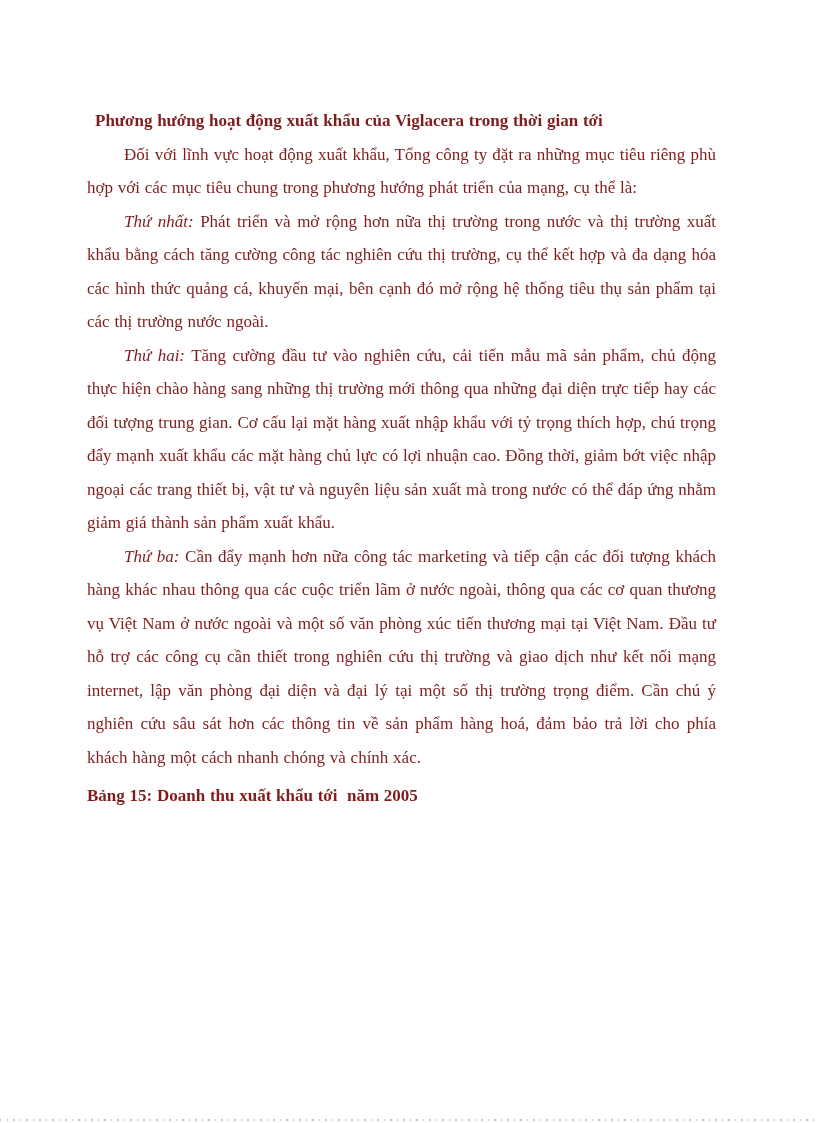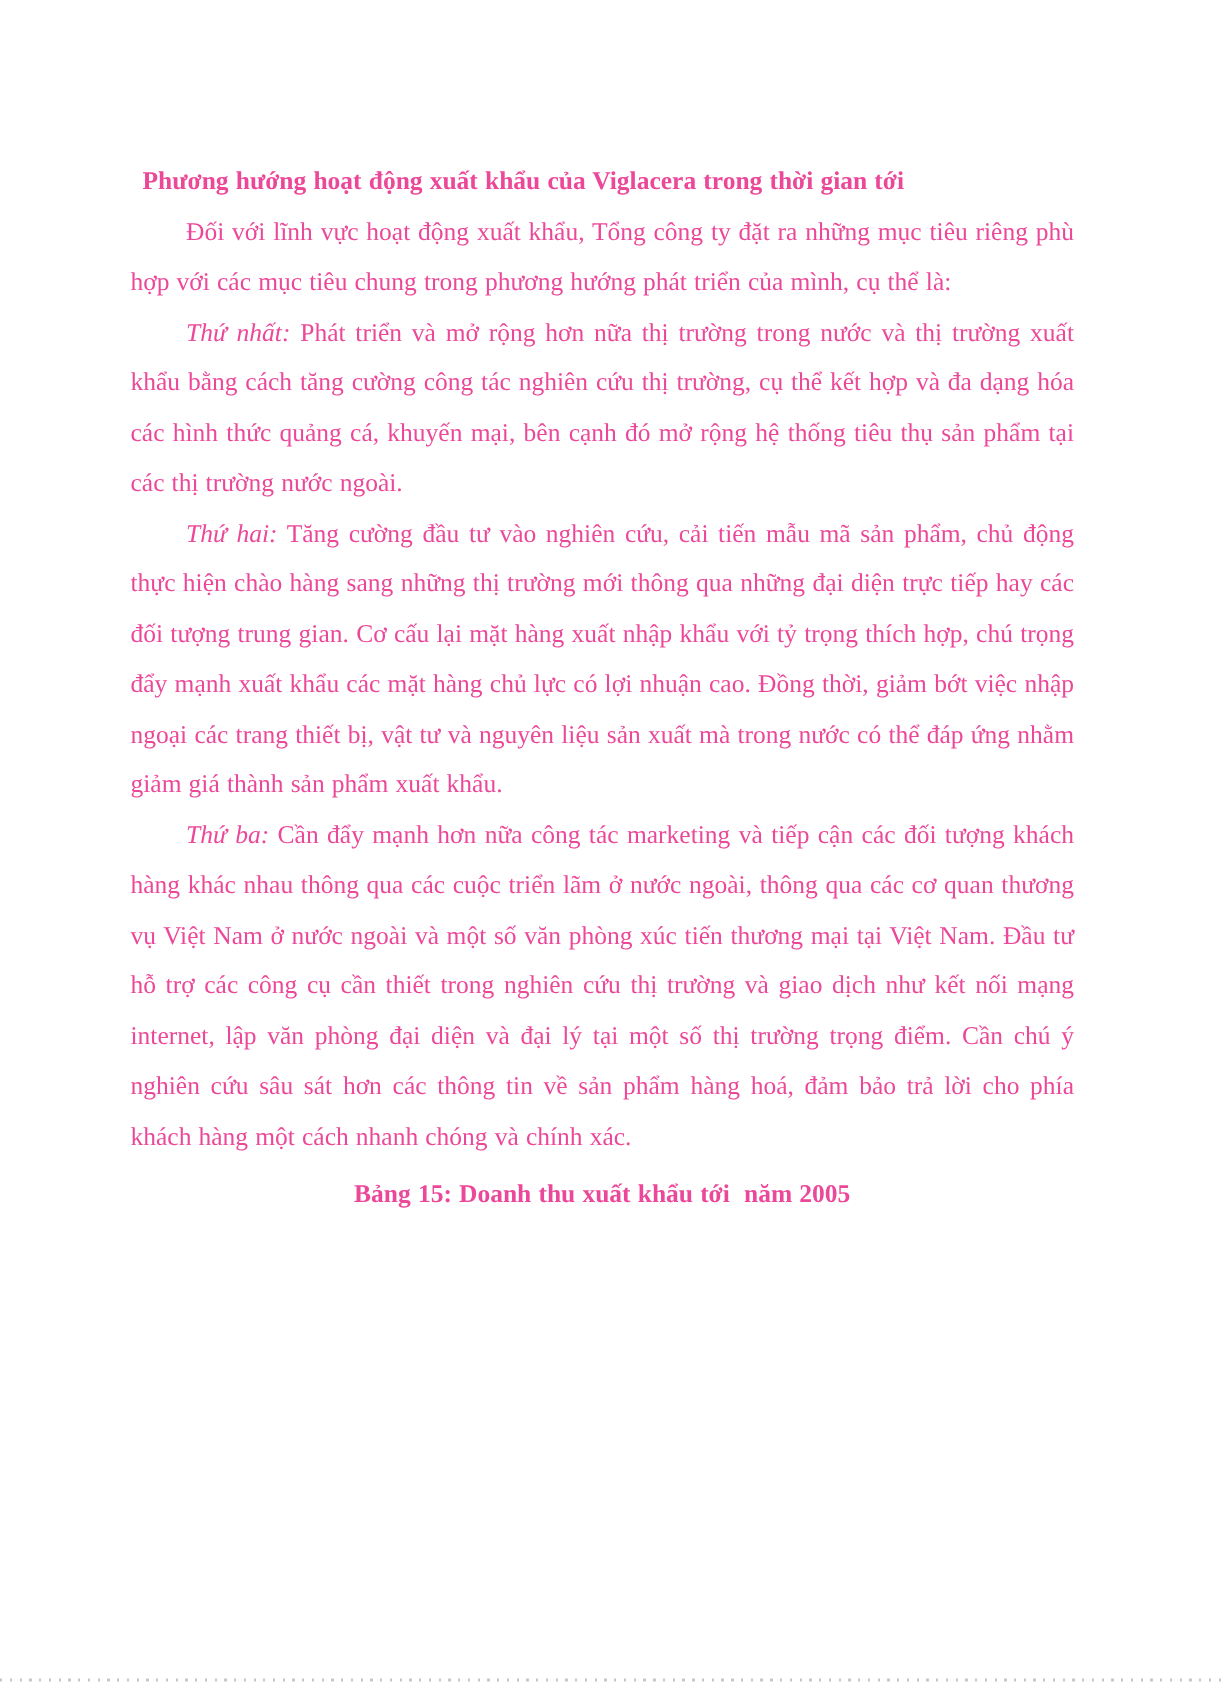--- a/index.html
+++ b/index.html
@@ -13,21 +13,21 @@
     height: 1123px;
     background: #ffffff;
     overflow: hidden;
     font-family: "Liberation Serif", "DejaVu Serif", serif;
   }
   .content {
     position: absolute;
     left: 87px;
     top: 104px;
     width: 629px;
-    color: #ec4899;
+    color: #7f1d1d;
     font-size: 17px;
     line-height: 33.5px;
     text-align: justify;
     word-spacing: 0.5px;
   }
   .doc-heading {
     margin: 0;
     padding-left: 8px;
     font-size: 17px;
     line-height: 33.5px;
@@ -36,21 +36,20 @@
   }
   .para {
     margin: 0;
     text-indent: 37px;
   }
   .lead {
   }
   .caption {
     margin: 5px 0 0 0;
     text-indent: 0;
-    text-align: center;
     font-weight: 700;
     white-space: pre-wrap;
   }
   .footer-dotted-rule {
     position: absolute;
     left: 0;
     bottom: 2px;
     width: 816px;
     height: 2px;
     background-image: repeating-linear-gradient(
@@ -61,21 +60,21 @@
   }
 </style>
 </head>
 <body>
 
 <div class="page">
   <div class="content">
 
     <h1 class="doc-heading">Phương hướng hoạt động xuất khẩu của Viglacera trong thời gian tới</h1>
 
-    <p class="para"><em class="lead"></em><span>Đối với lĩnh vực hoạt động xuất khẩu, Tổng công ty đặt ra những mục tiêu riêng phù hợp với các mục tiêu chung trong phương hướng phát triển của mình, cụ thể là:</span></p>
+    <p class="para"><em class="lead"></em><span>Đối với lĩnh vực hoạt động xuất khẩu, Tổng công ty đặt ra những mục tiêu riêng phù hợp với các mục tiêu chung trong phương hướng phát triển của mạng, cụ thể là:</span></p>
 
     <p class="para"><em class="lead">Thứ nhất:</em><span> Phát triển và mở rộng hơn nữa thị trường trong nước và thị trường xuất khẩu bằng cách tăng cường công tác nghiên cứu thị trường, cụ thể kết hợp và đa dạng hóa các hình thức quảng cá, khuyến mại, bên cạnh đó mở rộng hệ thống tiêu thụ sản phẩm tại các thị trường nước ngoài.</span></p>
 
     <p class="para"><em class="lead">Thứ hai:</em><span> Tăng cường đầu tư vào nghiên cứu, cải tiến mẫu mã sản phẩm, chủ động thực hiện chào hàng sang những thị trường mới thông qua những đại diện trực tiếp hay các đối tượng trung gian. Cơ cấu lại mặt hàng xuất nhập khẩu với tỷ trọng thích hợp, chú trọng đẩy mạnh xuất khẩu các mặt hàng chủ lực có lợi nhuận cao. Đồng thời, giảm bớt việc nhập ngoại các trang thiết bị, vật tư và nguyên liệu sản xuất mà trong nước có thể đáp ứng nhằm giảm giá thành sản phẩm xuất khẩu.</span></p>
 
     <p class="para"><em class="lead">Thứ ba:</em><span> Cần đẩy mạnh hơn nữa công tác marketing và tiếp cận các đối tượng khách hàng khác nhau thông qua các cuộc triển lãm ở nước ngoài, thông qua các cơ quan thương vụ Việt Nam ở nước ngoài và một số văn phòng xúc tiến thương mại tại Việt Nam. Đầu tư hỗ trợ các công cụ cần thiết trong nghiên cứu thị trường và giao dịch như kết nối mạng internet, lập văn phòng đại diện và đại lý tại một số thị trường trọng điểm. Cần chú ý nghiên cứu sâu sát hơn các thông tin về sản phẩm hàng hoá, đảm bảo trả lời cho phía khách hàng một cách nhanh chóng và chính xác.</span></p>
 
 
     <p class="caption">Bảng 15: Doanh thu xuất khẩu tới  năm 2005</p>
 

